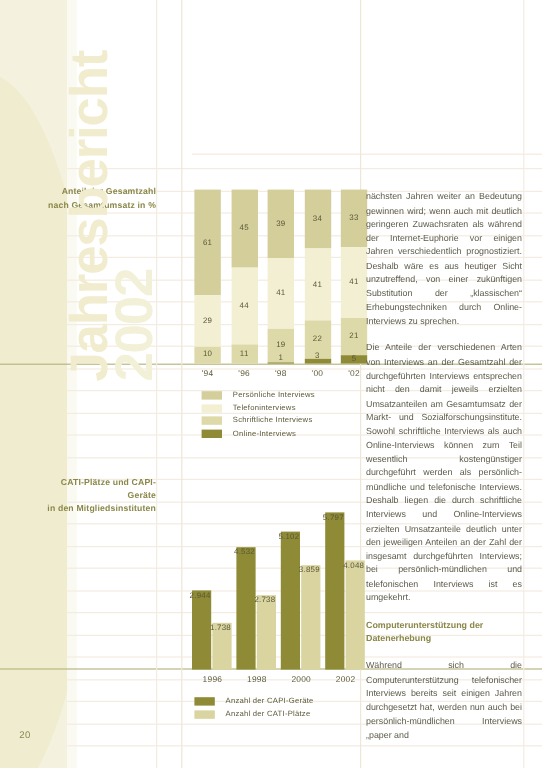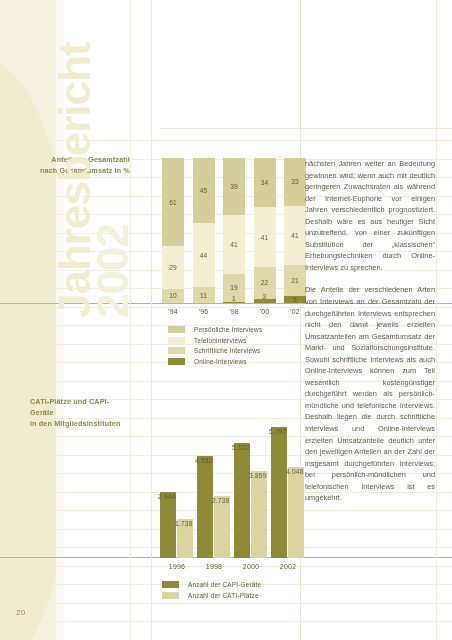--- a/index.html
+++ b/index.html
@@ -256,21 +256,21 @@
         <div class="legend-sw" style="background: rgb(222, 217, 168);"></div>
         <div class="legend-lb">Schriftliche Interviews</div>
       </div>
       <div class="legend-row">
         <div class="legend-sw" style="background: rgb(142, 138, 53);"></div>
         <div class="legend-lb">Online-Interviews</div>
       </div>
     </div>
 </div>
 
-<div id="caption-col2" style="position:absolute;left:30px;top:396px;width:100px;">
+<div id="caption-col2" style="position:absolute;left:30px;top:396px;width:100px;text-align:right;">
   <div class="caption">CATI-Plätze und CAPI-Geräte</div>
   <div class="caption">in den Mitgliedsinstituten</div>
 </div>
 
 <div id="chart2">
   <div id="c2-bars" style="position: absolute; left: 0px; bottom: 0px; width: 145px; height: 140px;">
       <div class="g-bar" style="left: 8px; height: 66.4774px; background: rgb(142, 138, 53); position: absolute;"></div>
       <div class="g-lab" style="position: absolute; left: 6px; bottom: 58.4774px;">2.944</div>
       <div class="g-bar" style="left: 25px; height: 39.2452px; background: rgb(217, 212, 160); position: absolute;"></div>
       <div class="g-lab" style="position: absolute; left: 23px; bottom: 31.2452px;">1.738</div>
@@ -301,13 +301,15 @@
       <div class="legend-row">
         <div class="legend-sw" style="background: rgb(217, 212, 160);"></div>
         <div class="legend-lb">Anzahl der CATI-Plätze</div>
       </div>
     </div>
 </div>
 
 <div id="text-col">
   <p>nächsten Jahren weiter an Bedeutung gewinnen wird; wenn auch mit deutlich geringeren Zuwachsraten als während der Internet-Euphorie vor einigen Jahren verschiedentlich prognostiziert. Deshalb wäre es aus heutiger Sicht unzutreffend, von einer zukünftigen Substitution der „klassischen“ Erhebungstechniken durch Online-Interviews zu sprechen.</p>
   <p>Die Anteile der verschiedenen Arten von Interviews an der Gesamtzahl der durchgeführten Interviews entsprechen nicht den damit jeweils erzielten Umsatzanteilen am Gesamtumsatz der Markt- und Sozialforschungsinstitute. Sowohl schriftliche Interviews als auch Online-Interviews können zum Teil wesentlich kostengünstiger durchgeführt werden als persönlich-mündliche und telefonische Interviews. Deshalb liegen die durch schriftliche Interviews und Online-Interviews erzielten Umsatzanteile deutlich unter den jeweiligen Anteilen an der Zahl der insgesamt durchgeführten Interviews; bei persönlich-mündlichen und telefonischen Interviews ist es umgekehrt.</p>
+  <h3>Computerunterstützung der Datenerhebung</h3>
+  <p>Während sich die Computerunterstützung telefonischer Interviews bereits seit einigen Jahren durchgesetzt hat, werden nun auch bei persönlich-mündlichen Interviews „paper and</p>
 </div>
 
 </body></html>

